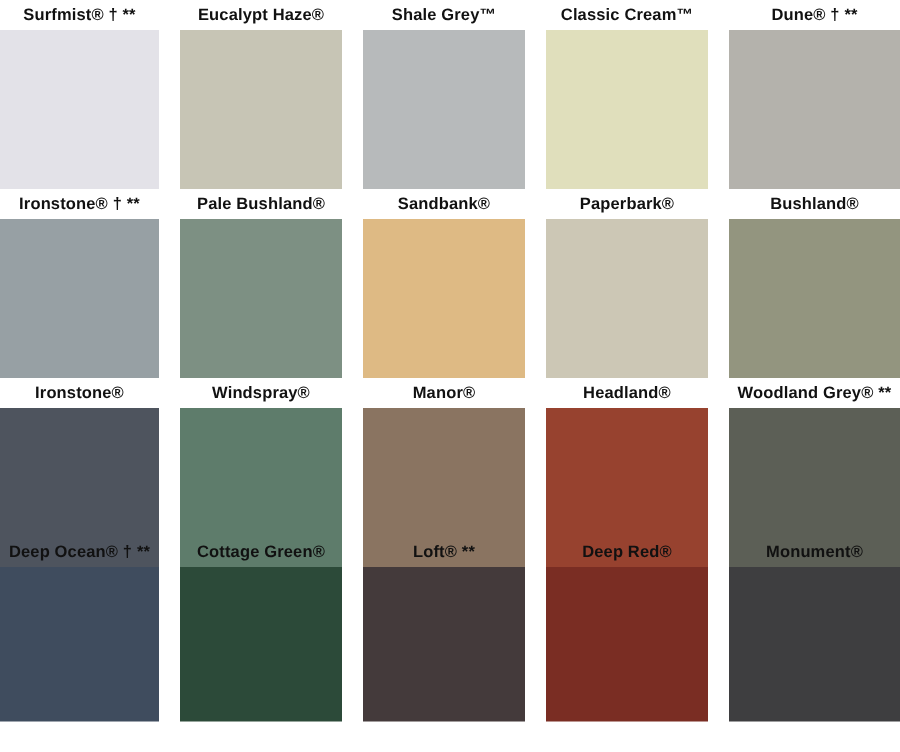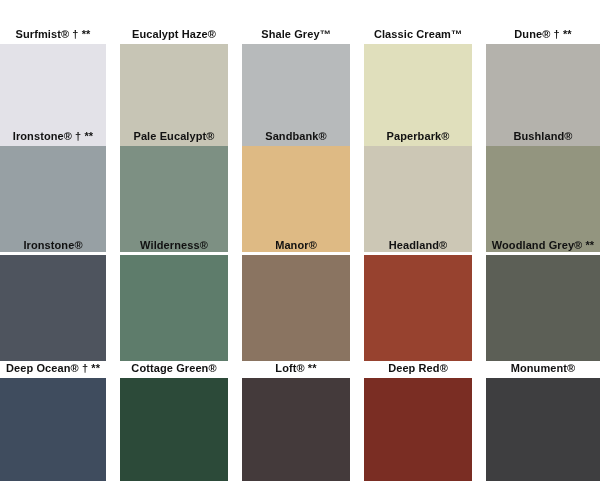--- a/index.html
+++ b/index.html
@@ -22,23 +22,23 @@
     height: 501px;
     background: #ffffff;
   }
 
   .swatch-row {
     position: absolute;
     left: 0;
     width: 600px;
     height: 126px;
   }
-  .swatch-row.row-0 { top: 0px; margin-top: 24px; }
+  .swatch-row.row-0 { top: 0px; }
   .swatch-row.row-1 { top: 126px; }
-  .swatch-row.row-2 { top: 235px; }
+  .swatch-row.row-2 { top: 252px; }
   .swatch-row.row-3 { top: 358px; height: 123px; }
 
   .swatch-cell {
     position: absolute;
     top: 0;
     height: 100%;
   }
   .swatch-cell.col-0 { left: 0px;   width: 106px; }
   .swatch-cell.col-1 { left: 120px; width: 108px; }
   .swatch-cell.col-2 { left: 242px; width: 108px; }
@@ -94,21 +94,21 @@
       <div class="swatch-chip" style="background: rgb(180, 178, 172);"></div>
     </div>
   </div>
 
   <div class="swatch-row row-1">
     <div class="swatch-cell col-0">
       <div class="swatch-label">Ironstone® † **</div>
       <div class="swatch-chip" style="background: rgb(151, 160, 164);"></div>
     </div>
     <div class="swatch-cell col-1">
-      <div class="swatch-label">Pale Eucalypt®</div>
+      <div class="swatch-label">Pale Bushland®</div>
       <div class="swatch-chip" style="background: rgb(125, 144, 131);"></div>
     </div>
     <div class="swatch-cell col-2">
       <div class="swatch-label">Sandbank®</div>
       <div class="swatch-chip" style="background: rgb(222, 186, 132);"></div>
     </div>
     <div class="swatch-cell col-3">
       <div class="swatch-label">Paperbark®</div>
       <div class="swatch-chip" style="background: rgb(204, 199, 181);"></div>
     </div>
@@ -117,21 +117,21 @@
       <div class="swatch-chip" style="background: rgb(147, 149, 127);"></div>
     </div>
   </div>
 
   <div class="swatch-row row-2">
     <div class="swatch-cell col-0">
       <div class="swatch-label">Ironstone®</div>
       <div class="swatch-chip" style="background: rgb(78, 84, 94);"></div>
     </div>
     <div class="swatch-cell col-1">
-      <div class="swatch-label">Wilderness®</div>
+      <div class="swatch-label">Windspray®</div>
       <div class="swatch-chip" style="background: rgb(94, 124, 107);"></div>
     </div>
     <div class="swatch-cell col-2">
       <div class="swatch-label">Manor®</div>
       <div class="swatch-chip" style="background: rgb(138, 116, 97);"></div>
     </div>
     <div class="swatch-cell col-3">
       <div class="swatch-label">Headland®</div>
       <div class="swatch-chip" style="background: rgb(151, 66, 47);"></div>
     </div>

